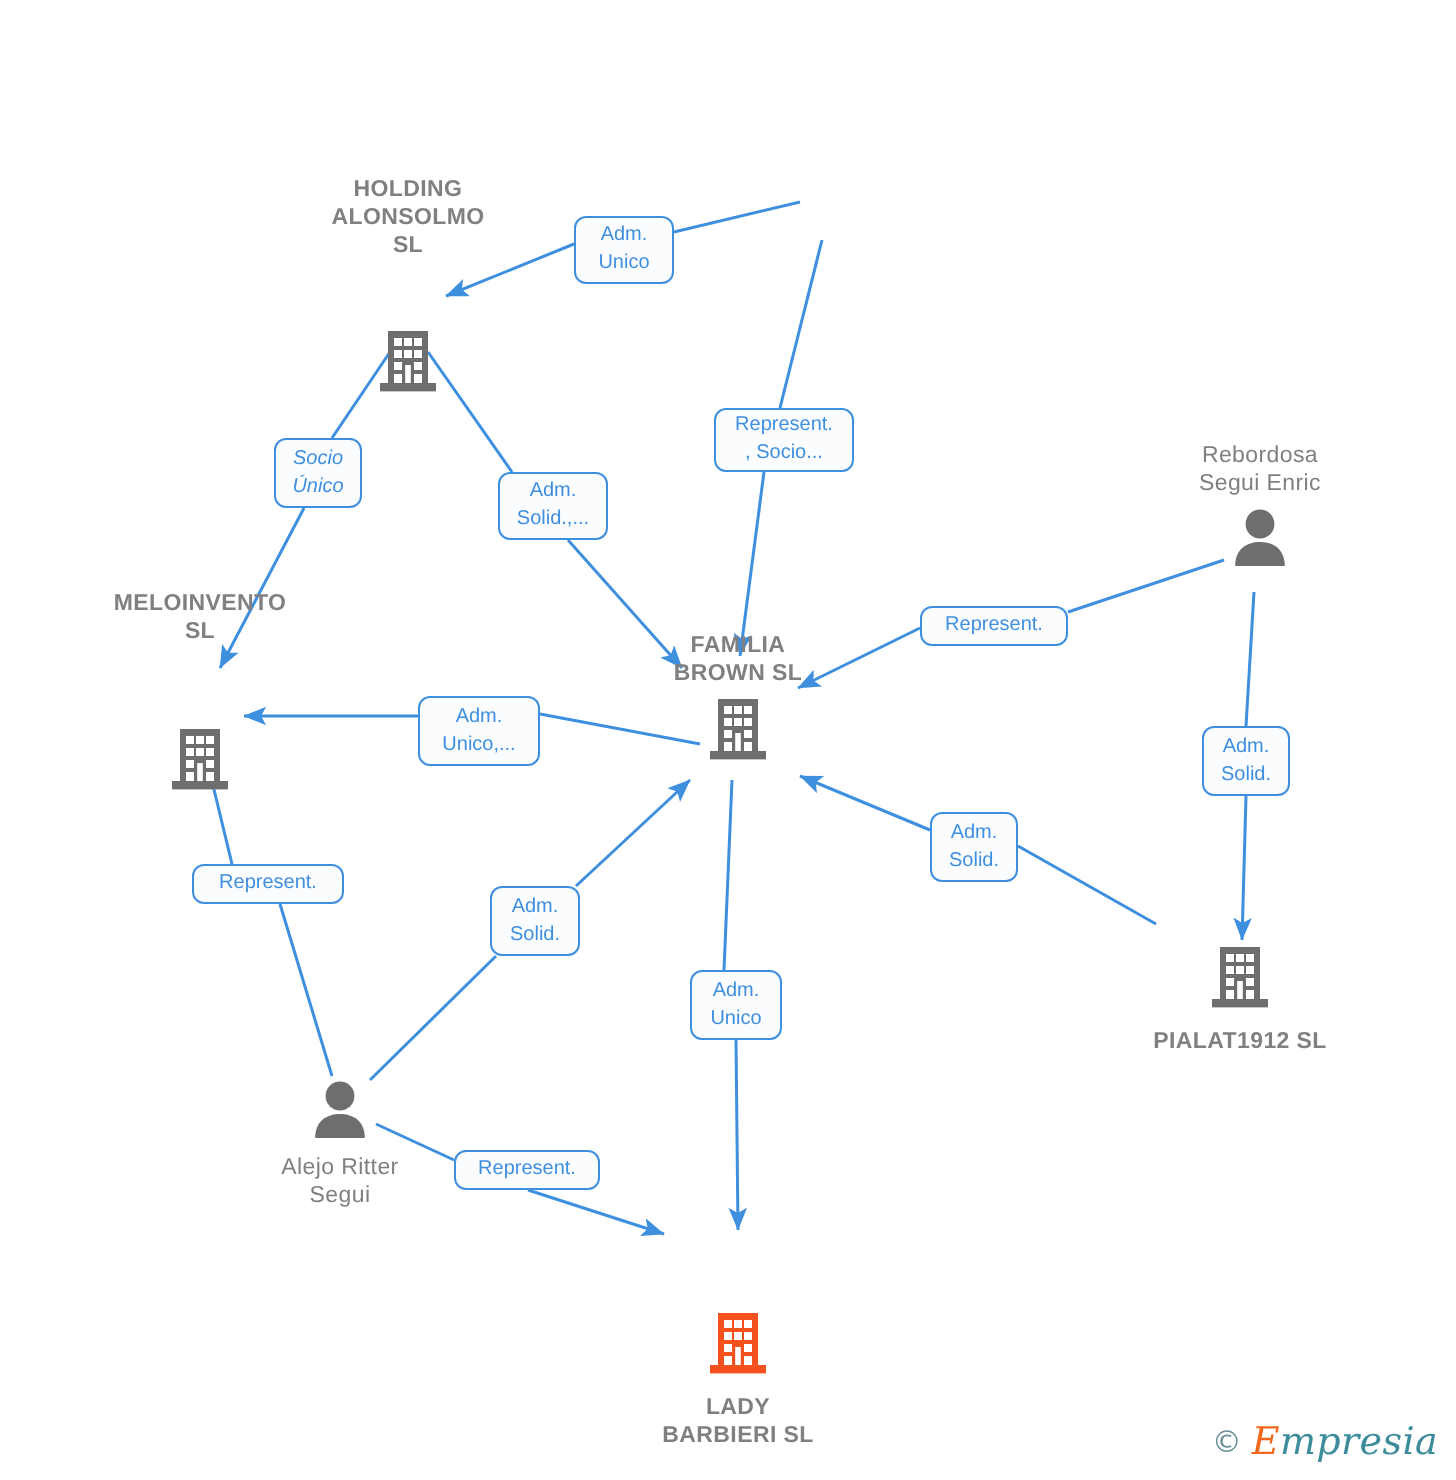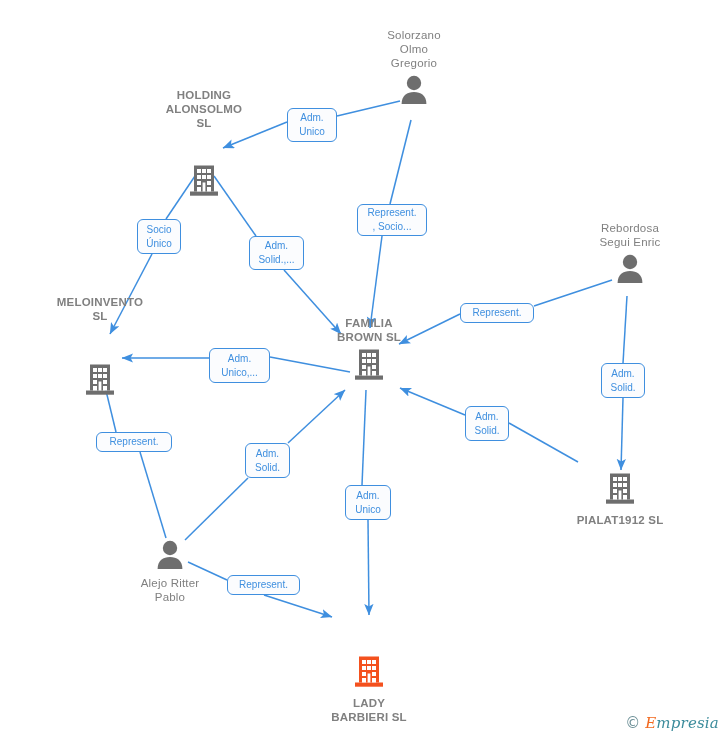--- a/index.html
+++ b/index.html
@@ -51,21 +51,21 @@
   }
 
   
   #watermark{
     position:absolute;right:9px;bottom:8px;
     display:flex;align-items:center;gap:5px;
     font-size:17px;
     user-select:none;
   }
   #watermark .copy{color:#6b8f96;font-size:15px;font-family:"DejaVu Sans",sans-serif;}
-  #watermark .brand{font-family:"DejaVu Serif","Liberation Serif",serif;font-style:italic;color:#3c8c9c;font-size:15px;letter-spacing:0.2px;}
+  #watermark .brand{font-family:"DejaVu Serif","Liberation Serif",serif;font-style:italic;color:#3c8c9c;font-size:19px;letter-spacing:0.2px;}
   #watermark .brand .cap{color:#f2681d;}
 </style>
 </head>
 <body>
 
 <div id="graph-root">
 
   <svg class="edges" viewBox="0 0 728 740">
     <defs>
       <marker id="arw" markerWidth="9" markerHeight="9" refX="7.4" refY="3.1" orient="auto" markerUnits="strokeWidth">
@@ -132,33 +132,20 @@
         <rect x="9" y="17" width="4" height="4"></rect>
             <rect x="19" y="17" width="4" height="4"></rect>
         <rect x="9" y="23" width="4" height="4.5"></rect>
             <rect x="19" y="23" width="4" height="4.5"></rect>
         <rect x="14.6" y="18.5" width="2.8" height="9"></rect>
       </g>
         </svg>
     </span>
   </div>
 
-  <div class="node person cap-top" style="left:354px;top:28px;width:120px;">
-    <div class="caption">Solorzano
-Olmo
-Gregorio</div>
-    <span class="glyph">
-      <svg width="28" height="30" viewBox="0 0 28 30">
-          <g fill="#6e6e6e">
-        <circle cx="14" cy="9" r="7.2"></circle>
-        <path d="M1.6,30 C1.6,21.6 7.2,18 14,18 C20.8,18 26.4,21.6 26.4,30 Z"></path>
-      </g>
-        </svg>
-    </span>
-  </div>
 
   <div class="node company cap-top" style="left:30px;top:295px;width:140px;gap:36px;">
     <div class="caption">MELOINVENTO
 SL</div>
     <span class="glyph">
       <svg width="32" height="34" viewBox="0 0 32 34">
           <g fill="#6e6e6e">
         <rect x="6" y="1.5" width="20" height="26"></rect>
         <rect x="2" y="27.5" width="28" height="4.2"></rect>
       </g>
@@ -246,21 +233,21 @@
   <div class="node person cap-bot" style="left:110px;top:539px;width:120px;">
     <span class="glyph">
       <svg width="28" height="30" viewBox="0 0 28 30">
           <g fill="#6e6e6e">
         <circle cx="14" cy="9" r="7.2"></circle>
         <path d="M1.6,30 C1.6,21.6 7.2,18 14,18 C20.8,18 26.4,21.6 26.4,30 Z"></path>
       </g>
         </svg>
     </span>
     <div class="caption">Alejo Ritter
-Pablo</div>
+Segui</div>
   </div>
 
   <div class="node company cap-bot" style="left:304px;top:655px;width:130px;">
     <span class="glyph">
       <svg width="32" height="34" viewBox="0 0 32 34">
           <g fill="#f4511e">
         <rect x="6" y="1.5" width="20" height="26"></rect>
         <rect x="2" y="27.5" width="28" height="4.2"></rect>
       </g>
           <g fill="#ffffff">
@@ -278,21 +265,21 @@
       </g>
         </svg>
     </span>
     <div class="caption">LADY
 BARBIERI  SL</div>
   </div>
 
   <div class="rel" style="left:287px;top:108px;width:50px;height:34px;">Adm.
 Unico</div>
 
-  <div class="rel" style="left:137px;top:219px;width:44px;height:35px;">Socio
+  <div class="rel" style="left:137px;top:219px;width:44px;height:35px;font-style:italic;">Socio
 Único</div>
 
   <div class="rel" style="left:249px;top:236px;width:55px;height:34px;">Adm.
 Solid.,...</div>
 
   <div class="rel" style="left:357px;top:204px;width:70px;height:32px;">Represent.
 , Socio...</div>
 
   <div class="rel" style="left:460px;top:303px;width:74px;height:20px;">Represent.</div>
 

